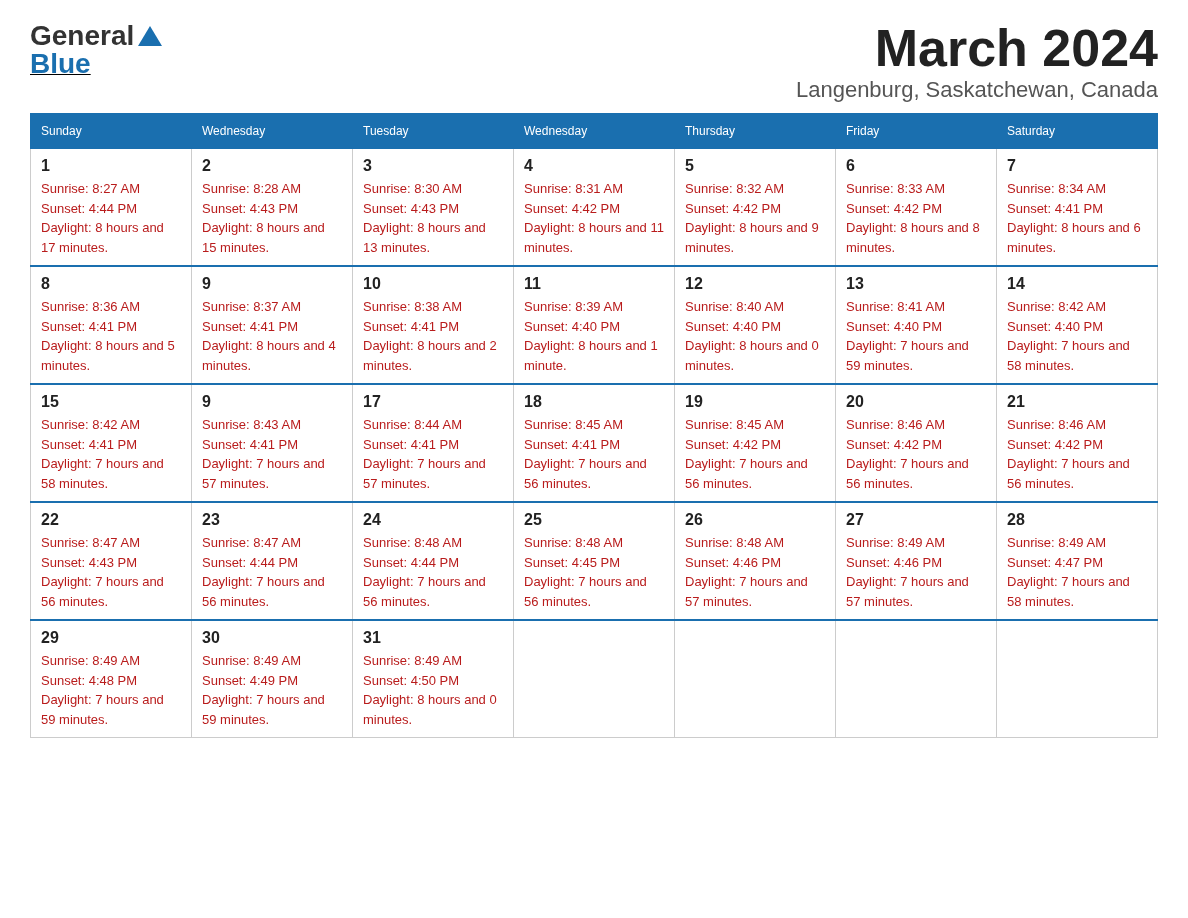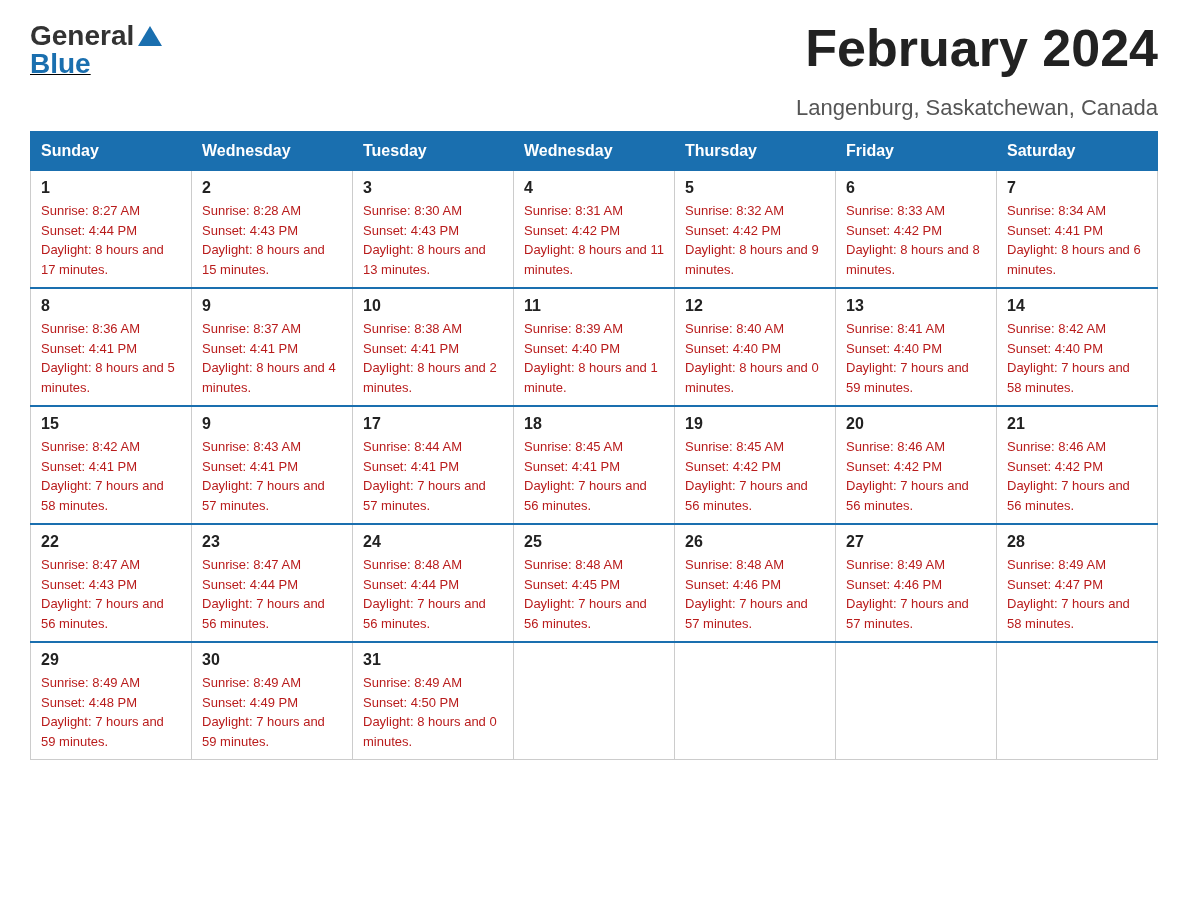--- a/index.html
+++ b/index.html
@@ -50,34 +50,34 @@
     }
     .month-title {
       font-size: 52px;
       font-weight: bold;
       color: #222;
       line-height: 1.1;
     }
     .location {
       font-size: 22px;
       color: #555;
-      margin-top: 18px;
+      margin-top: 0;
     }
     table {
       width: 100%;
       border-collapse: collapse;
       margin-top: 10px;
     }
     thead tr {
       background-color: #1a6faf;
     }
     thead th {
       color: #fff;
-      font-size: 16px;
-      font-weight: bold;
+      font-size: 12px;
+      font-weight: normal;
       padding: 10px 10px;
       text-align: left;
       border: 1px solid #1a6faf;
     }
     tbody td {
       vertical-align: top;
       padding: 8px 10px;
       border: 1px solid #ccc;
       font-size: 13.5px;
       color: #222;
@@ -113,21 +113,21 @@
   <div class="logo">
     <div class="logo-text">
       <span class="logo-general">General</span>
       <span class="logo-triangle"></span>
     </div>
     <div style="margin-top:-4px;text-decoration:underline;">
       <span class="logo-blue">Blue</span>
     </div>
   </div>
   <div class="title-block">
-    <div class="month-title">February 2024</div>
+    <div class="month-title">March 2024</div>
     <div class="location">Langenburg, Saskatchewan, Canada</div>
   </div>
 </div>
 
 <table>
   <thead>
     <tr>
     <th>Sunday</th>
         <th>Wednesday</th>
         <th>Tuesday</th>

